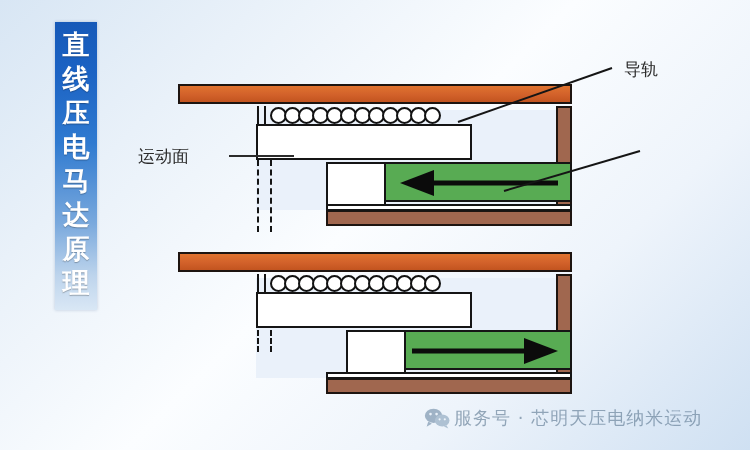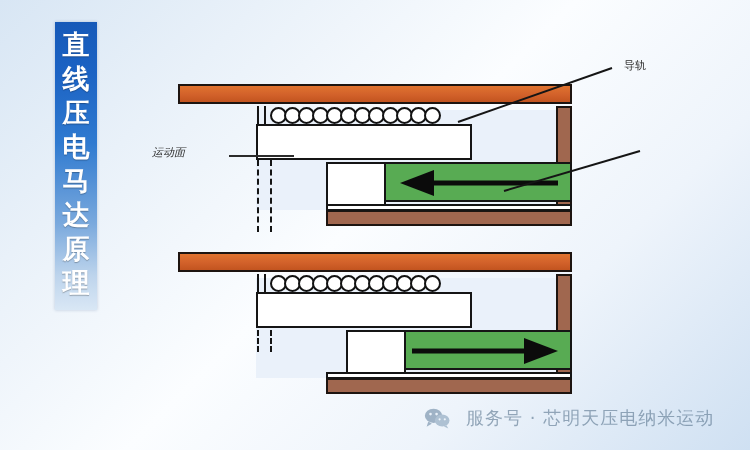--- a/index.html
+++ b/index.html
@@ -143,38 +143,38 @@
     position: absolute;
     width: 0;
     border-left: 2px dashed #151515;
   }
 
   
   .leader { position: absolute; }
   .label {
     position: absolute;
     font-family: "DejaVu Sans", "Liberation Sans", sans-serif;
-    font-size: 11px;
+    font-size: 17px;
     color: #2b2b2b;
     white-space: nowrap;
   }
   .label-line {
     position: absolute;
     height: 2px;
     background: #2b2b2b;
   }
 
   
   #footer {
     position: absolute;
     left: 424px;
     top: 406px;
     display: flex;
     align-items: center;
-    gap: 16px;
+    gap: 4px;
     opacity: 0.62;
   }
   #footer .wc-icon { width: 26px; height: 22px; flex: 0 0 auto; }
   #footer .wc-text {
     font-family: "DejaVu Sans", "Liberation Sans", sans-serif;
     font-size: 18px;
     color: #5d7891;
     letter-spacing: 1px;
     white-space: nowrap;
   }
@@ -286,21 +286,21 @@
 
   <svg class="leader" style="left:440px; top:60px; width:180px; height:70px;" width="180" height="70" viewBox="0 0 180 70">
     <line x1="18" y1="62" x2="172" y2="8" stroke="#151515" stroke-width="2"></line>
   </svg>
   <div class="label" style="left:624px; top:58px;">导轨</div>
 
   <svg class="leader" style="left:498px; top:145px; width:150px; height:52px;" width="150" height="52" viewBox="0 0 150 52">
     <line x1="6" y1="46" x2="142" y2="6" stroke="#151515" stroke-width="2"></line>
   </svg>
 
-  <div class="label" style="left:152px; top:145px;font-style:italic;">运动面</div>
+  <div class="label" style="left:138px; top:145px;">运动面</div>
   <div class="label-line" style="left:229px; top:155px; width:65px;"></div>
 
   <div id="footer">
     <svg class="wc-icon" viewBox="0 0 30 24">
       <ellipse cx="11" cy="9.5" rx="10" ry="8.2" fill="#6f8ba6"></ellipse>
       <polygon points="5,16 3,22 9,18.5" fill="#6f8ba6"></polygon>
       <circle cx="7.5" cy="7.5" r="1.5" fill="#e8f0f8"></circle>
       <circle cx="14.5" cy="7.5" r="1.5" fill="#e8f0f8"></circle>
       <ellipse cx="21" cy="15" rx="8.4" ry="6.9" fill="#88a3bb"></ellipse>
       <polygon points="26,20.5 28,24 23,21.8" fill="#88a3bb"></polygon>

